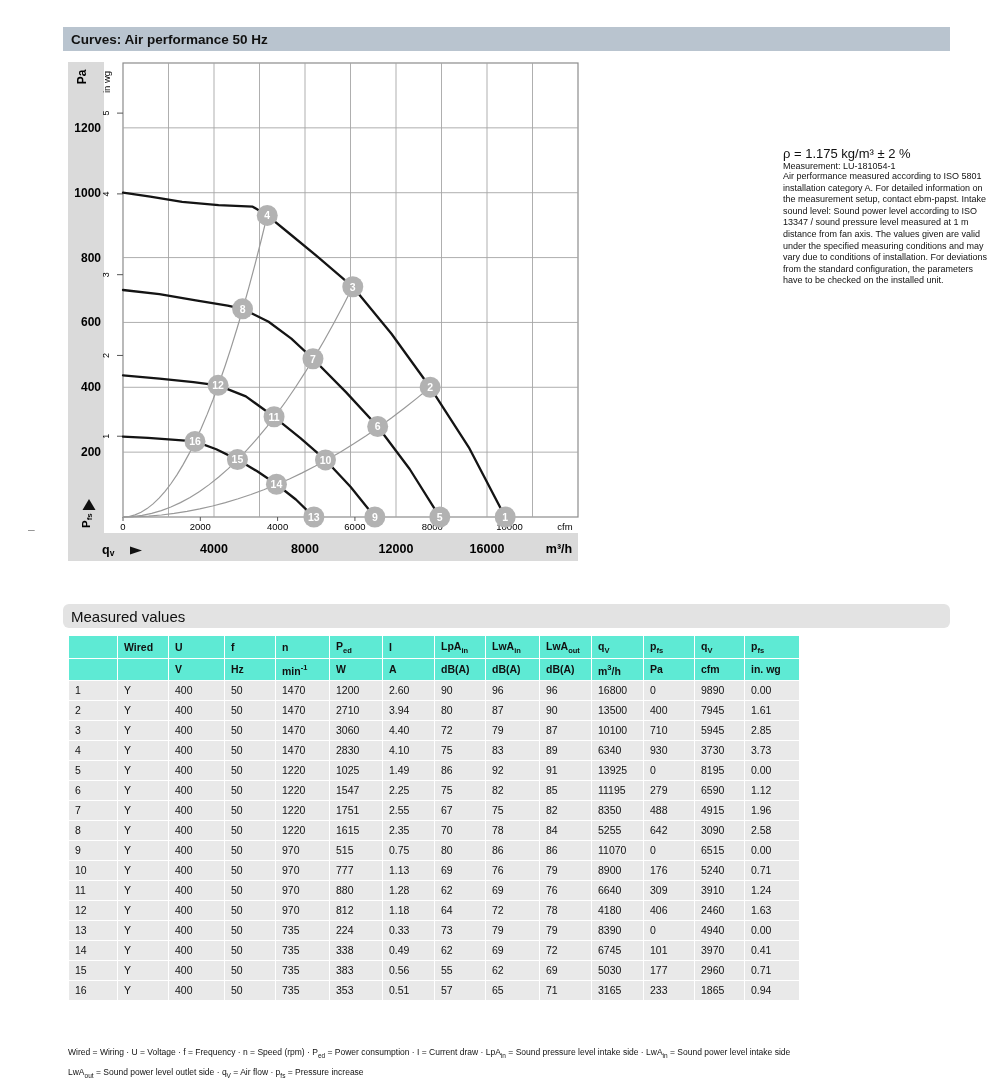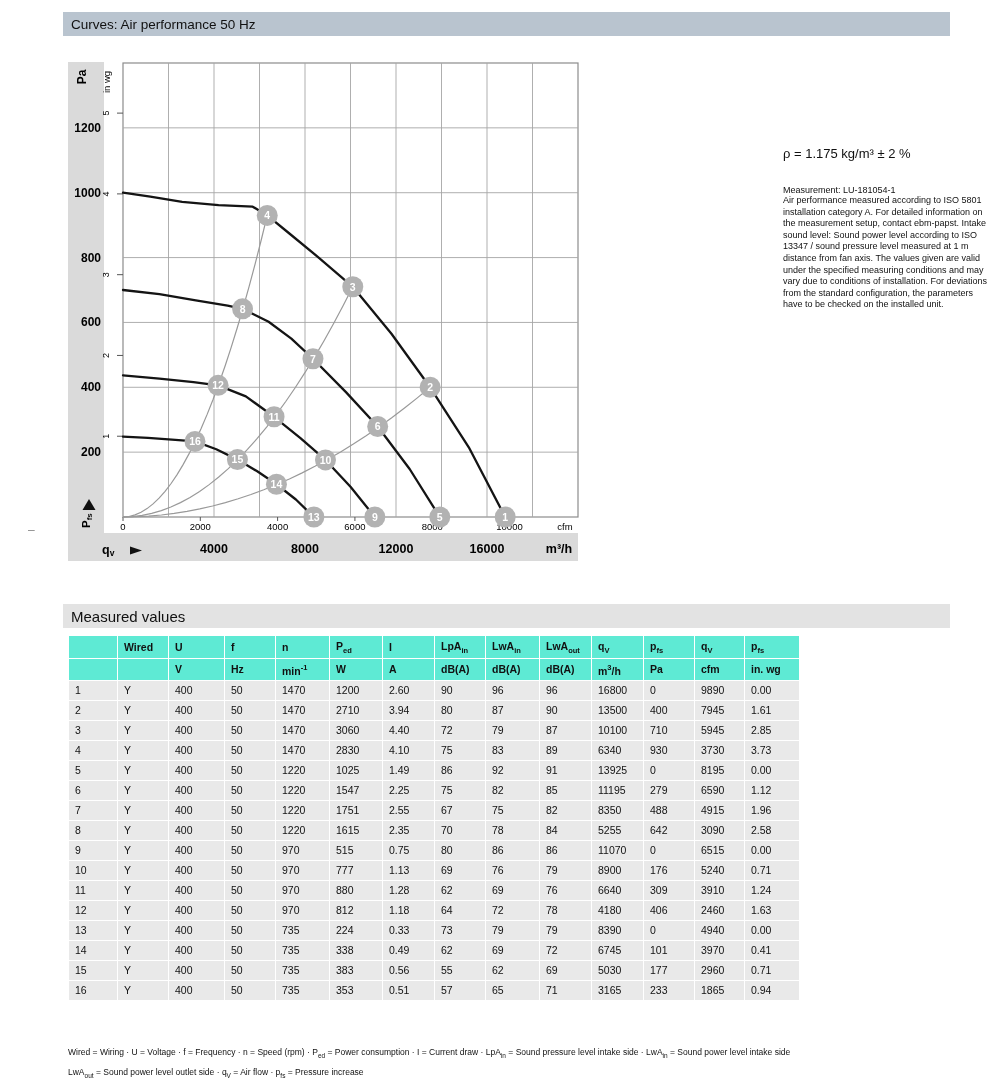--- a/index.html
+++ b/index.html
@@ -2,30 +2,30 @@
 <html><head>
 <meta charset="utf-8">
 <style>
   * { margin:0; padding:0; box-sizing:border-box; }
   html,body { width:1000px; height:1083px; background:#ffffff;
     font-family:"Liberation Sans","DejaVu Sans",sans-serif; color:#111; }
   #page { position:relative; width:1000px; height:1083px; overflow:hidden; }
 
   .section-bar { position:absolute; left:63px; width:887px; height:24px;
     display:flex; align-items:center; padding-left:8px; }
-  #curves-bar { top:12px; background:#b9c4cf; font-weight:normal; font-size:13.5px; }
-  #measured-bar { top:604px; background:#e3e3e3; font-size:15px; font-weight:normal; }
+  #curves-bar { top:27px; background:#b9c4cf; font-weight:bold; font-size:13.5px; }
+  #measured-bar { top:604px; background:#e3e3e3; font-size:15px; font-weight:normal;border-radius:6px; }
 
   #margin-dash { position:absolute; left:28px; top:523px; color:#8a8a8a; font-size:12px; }
 
   #chart-wrap { position:absolute; left:68px; top:58px; width:520px; height:506px; }
 
   #side-note { position:absolute; left:783px; top:146px; width:212px; }
   #density-line { font-size:13px; }
-  #measurement-line { font-size:9px; margin-top:24px; }
+  #measurement-line { font-size:9px; }
   #note-paragraph { font-size:9px; line-height:11.6px; width:205px; }
 
   #values-table { position:absolute; left:68px; top:635px; width:728px;
     border-collapse:separate; border-spacing:1px; table-layout:fixed; }
   #values-table td { background:#e9e9e9; font-size:10.5px; padding:3.5px 2px 3.5px 6px;
     overflow:hidden; white-space:nowrap; }
   #values-table tr.hdr td { background:#5eead4; font-weight:bold; }
   #values-table tr.hdr td sub, #values-table tr.hdr td sup { font-size:7.5px; }
 
   #footnote { position:absolute; left:68px; top:1044px; width:900px;

